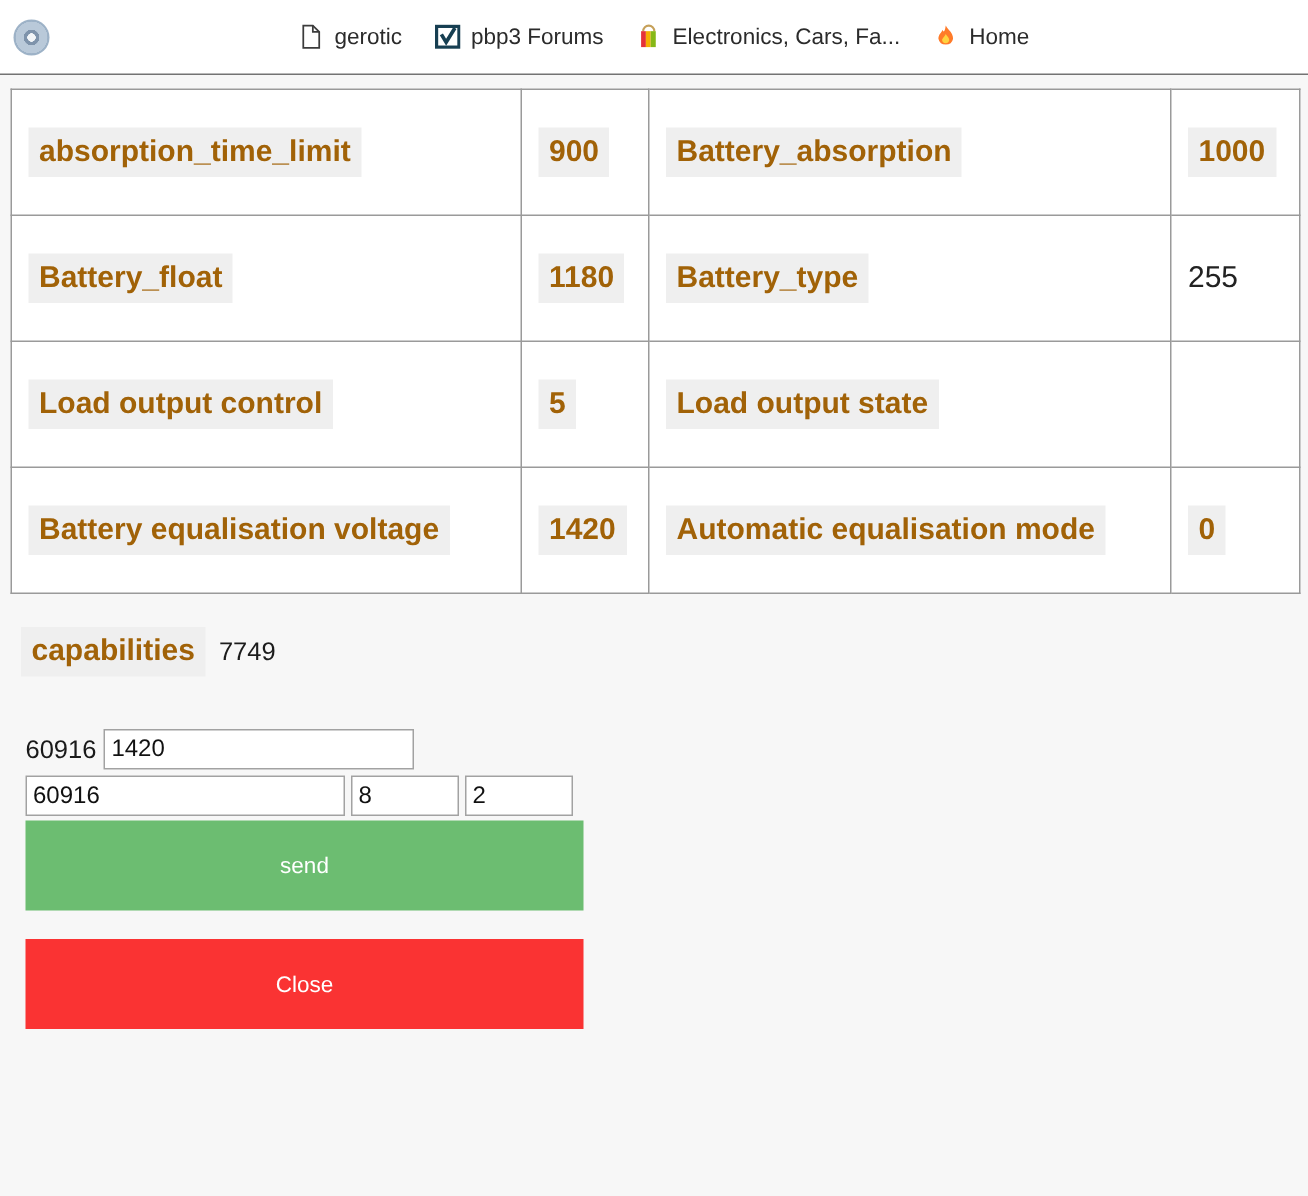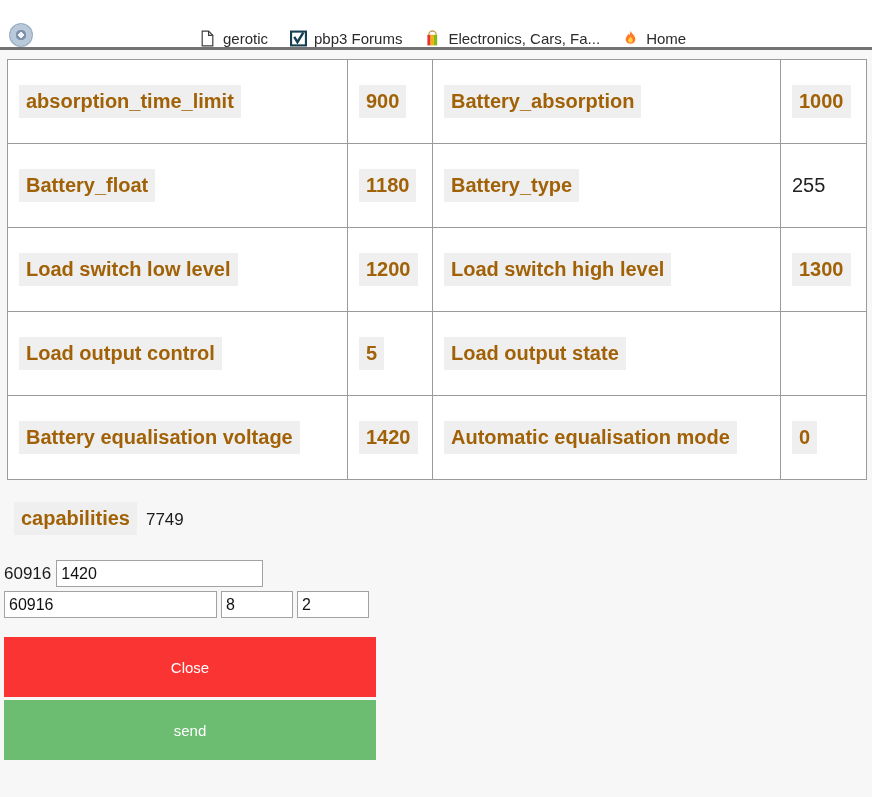--- a/index.html
+++ b/index.html
@@ -14,24 +14,24 @@
     background: #f7f7f7;
     font-family: "Liberation Sans", sans-serif;
     color: #000;
   }
 
   
   .bookmark-bar {
     height: 50px;
     background: #ffffff;
     display: flex;
-    align-items: flex-end;
+    align-items: center;
     box-sizing: border-box;
     padding: 0 0 0 9px;
-    border-bottom: 3px solid #737373;
+    border-bottom: 1px solid #737373;
     overflow: hidden;
     white-space: nowrap;
   }
   .profile-disc {
     width: 24px;
     height: 24px;
     border-radius: 50%;
     background: radial-gradient(circle at 50% 50%,
                 #f2f5f8 0 16%,
                 #7e93ab 17% 30%,
@@ -112,22 +112,22 @@
     align-items: baseline;
   }
   .cap-row .cap-value {
     font-size: 17px;
     color: #1c1c1c;
     margin-left: 9px;
   }
 
   
   .form-area {
-    margin-top: 25px;
-    padding-left: 4px;
+    margin-top: 35px;
+    padding-left: 17px;
   }
   .field-row {
     display: flex;
     align-items: center;
   }
   .field-row.row2 { margin-top: 4px; }
   .static-num {
     font-size: 17px;
     color: #1a1a1a;
     margin-right: 5px;
@@ -253,34 +253,20 @@
           <span class="hl">1180</span>
         </td>
         <td class="col-label-b">
           <span class="hl">Battery_type</span>
         </td>
         <td class="col-val-b top-align">
           <span class="val-plain">255</span>
         </td>
       </tr>
 
-      <tr>
-        <td class="col-label-a">
-          <span class="hl">Load switch low level</span>
-        </td>
-        <td class="col-val-a">
-          <span class="hl">1200</span>
-        </td>
-        <td class="col-label-b">
-          <span class="hl">Load switch high level</span>
-        </td>
-        <td class="col-val-b">
-          <span class="hl">1300</span>
-        </td>
-      </tr>
 
       <tr>
         <td class="col-label-a">
           <span class="hl">Load output control</span>
         </td>
         <td class="col-val-a">
           <span class="hl">5</span>
         </td>
         <td class="col-label-b">
           <span class="hl">Load output state</span>
@@ -319,16 +305,16 @@
     <span class="static-num">60916</span>
     <input class="tb tb-value" type="text" value="1420" style="">
   </div>
 
   <div class="field-row row2">
     <input class="tb tb-address" type="text" value="60916" style="">
     <input class="tb tb-len" type="text" value="8" style="">
     <input class="tb tb-type" type="text" value="2" style="">
   </div>
 
+  <button class="btn btn-send">send</button>
   <button class="btn btn-close">Close</button>
-  <button class="btn btn-send">send</button>
 
 </div>
 
 </body></html>

